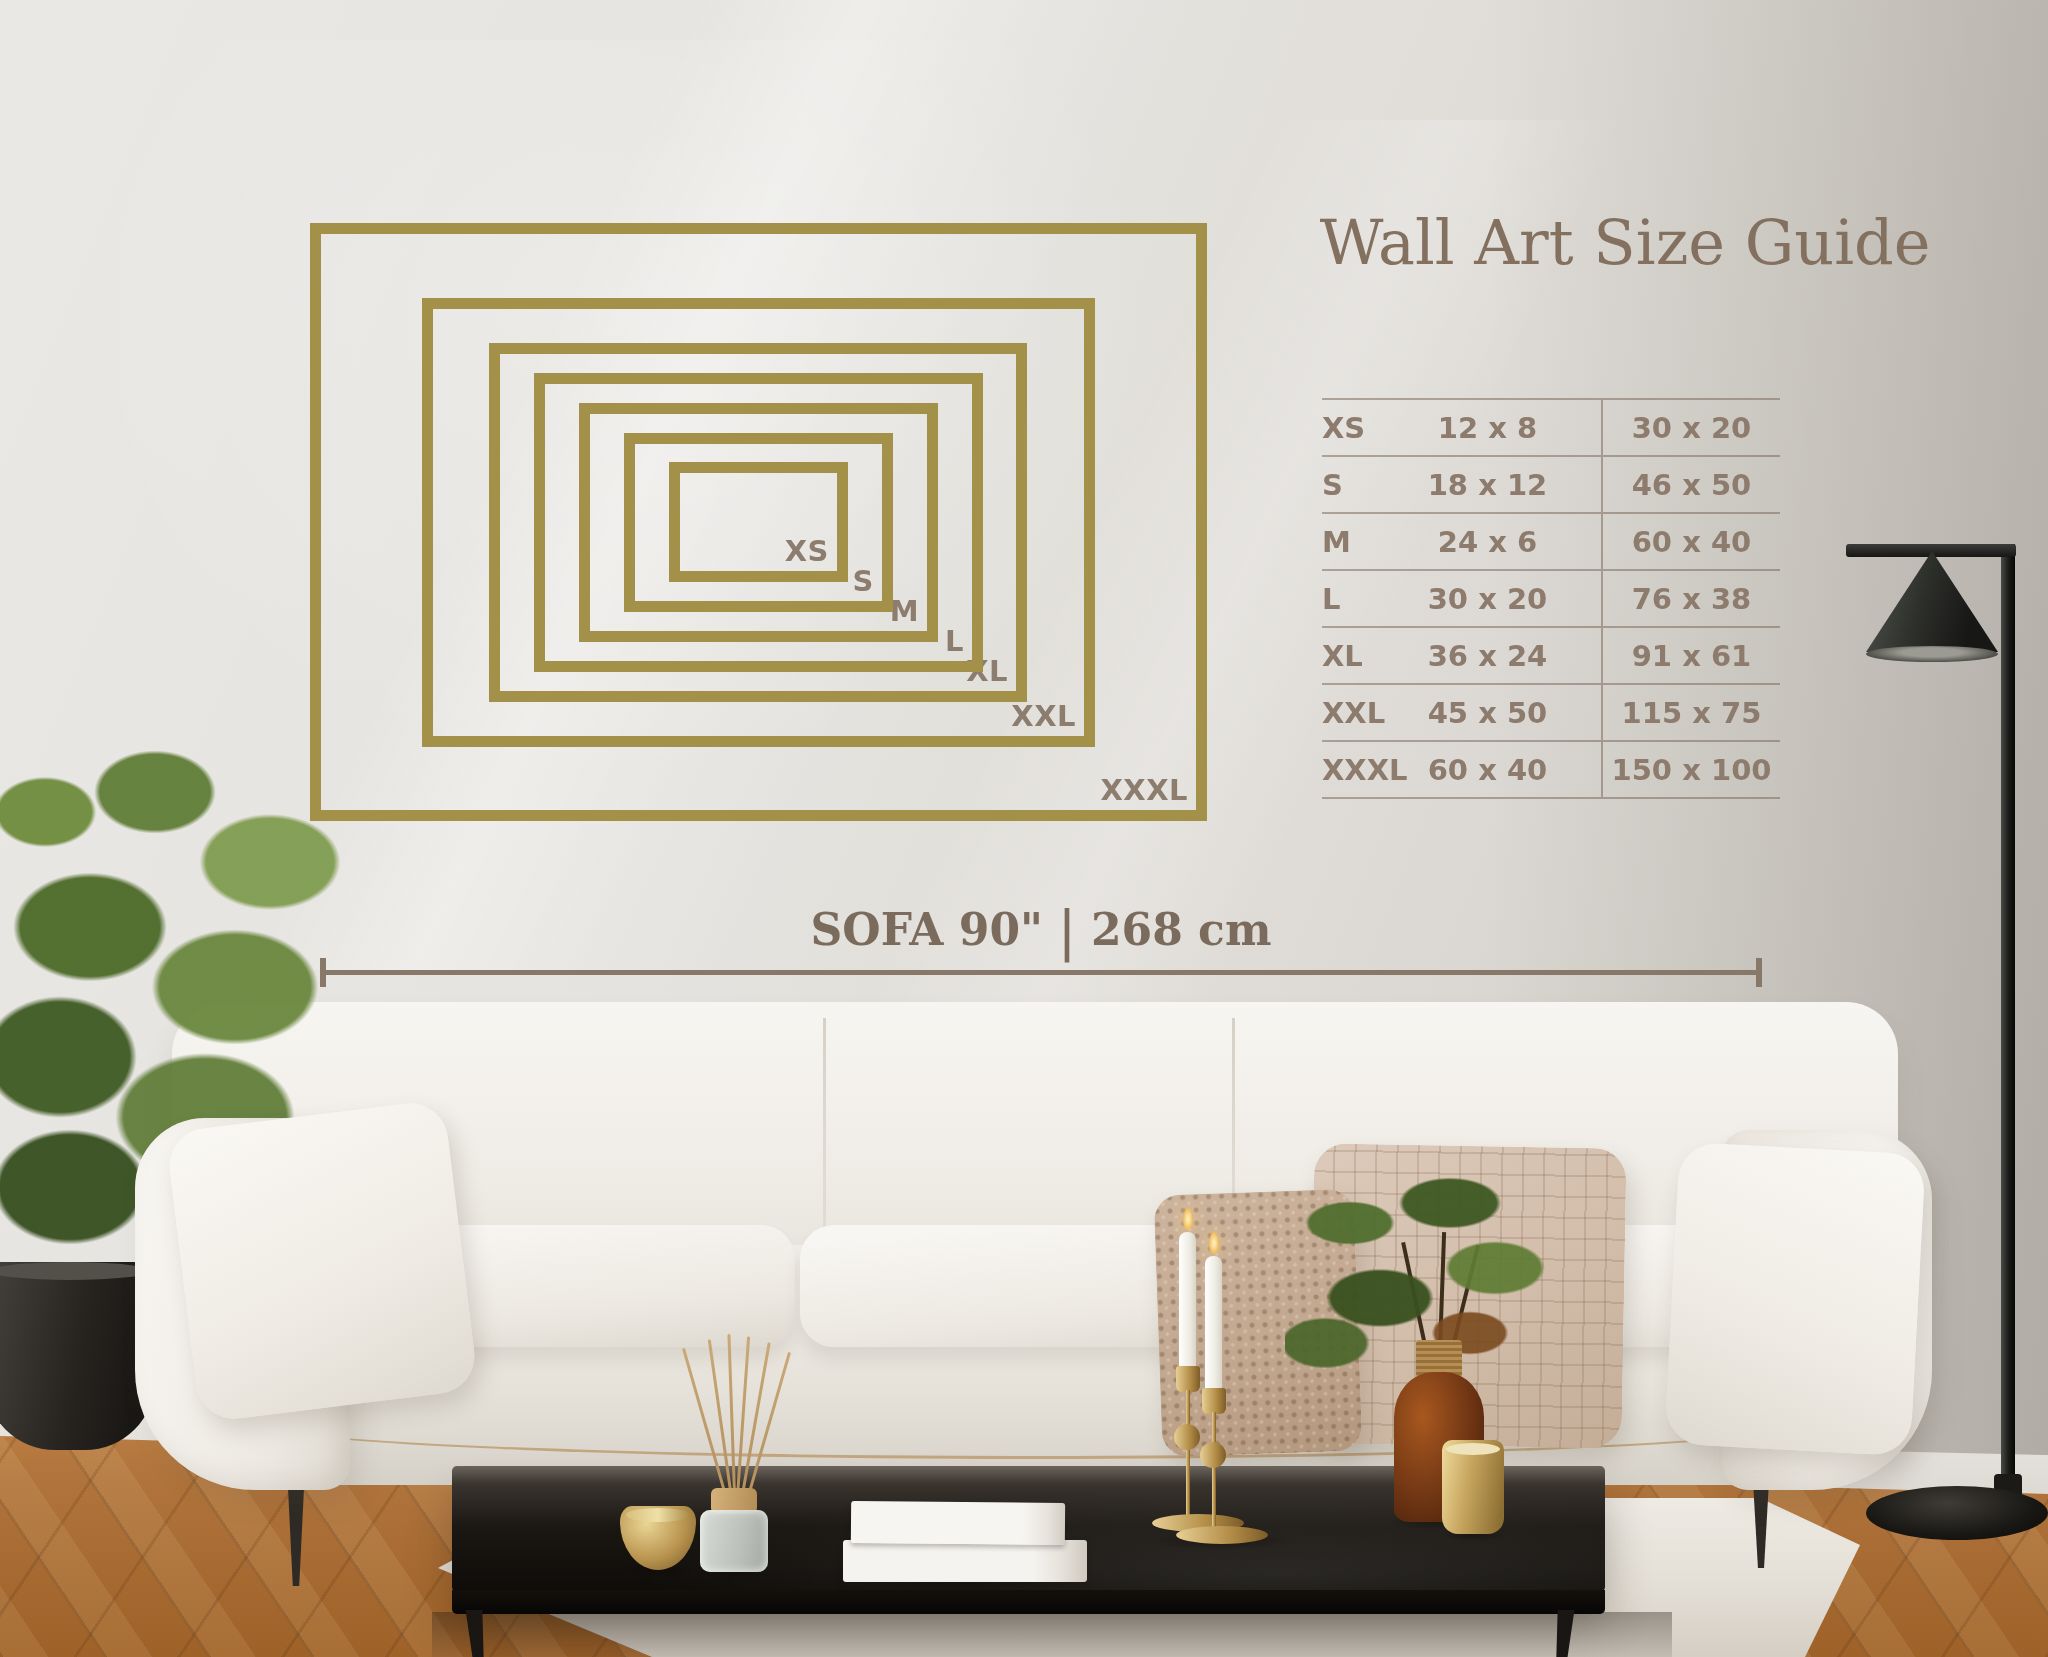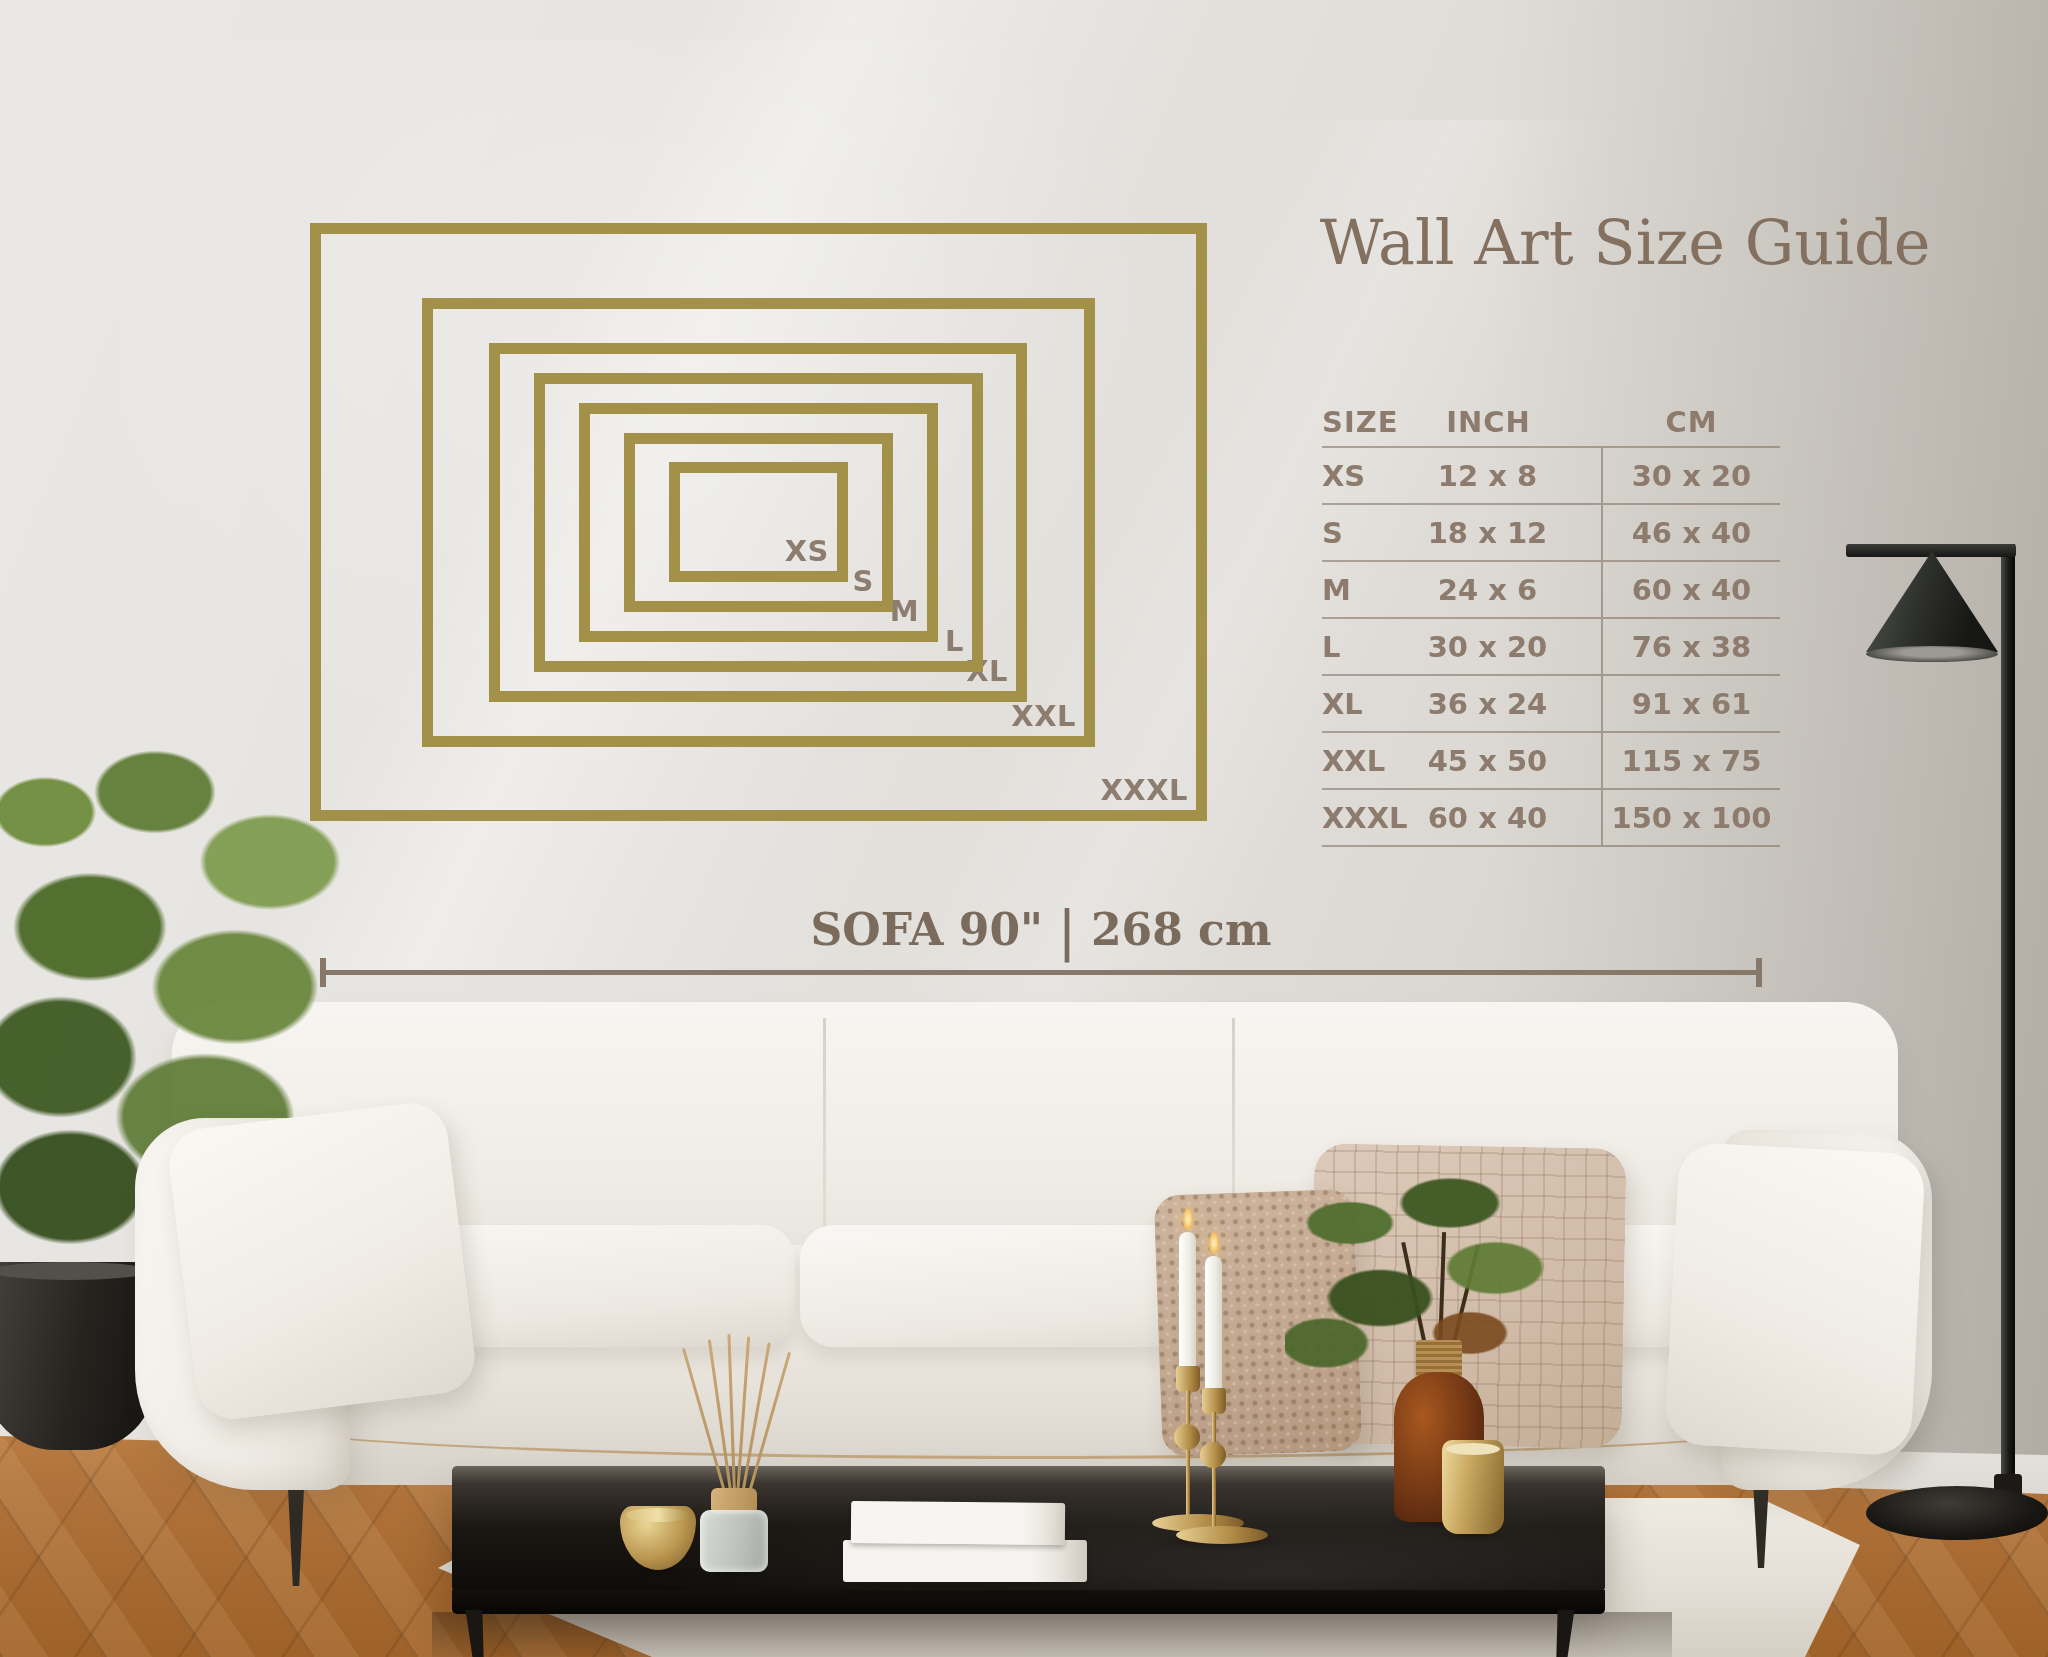--- a/index.html
+++ b/index.html
@@ -237,35 +237,30 @@
         <span class="frame-label">S</span>
       </div>
       <div class="frame" style="left: 669px; top: 462px; width: 179px; height: 120px;">
         <span class="frame-label">XS</span>
       </div>
     </div>
 
   <div class="abs page-title">Wall Art Size Guide</div>
 
   <div class="abs size-table">
-    <div class="thead">
-      <div class="tc c-size">SIZE</div>
-      <div class="tc c-inch">INCH</div>
-      <div class="tc c-cm">CM</div>
-    </div>
     <div id="table-body">
         <div class="trow">
           <div class="tc c-size">XS</div>
           <div class="tc c-inch">12 x 8</div>
           <div class="tc c-cm">30 x 20</div>
         </div>
         <div class="trow">
           <div class="tc c-size">S</div>
           <div class="tc c-inch">18 x 12</div>
-          <div class="tc c-cm">46 x 40</div>
+          <div class="tc c-cm">46 x 50</div>
         </div>
         <div class="trow">
           <div class="tc c-size">M</div>
           <div class="tc c-inch">24 x 6</div>
           <div class="tc c-cm">60 x 40</div>
         </div>
         <div class="trow">
           <div class="tc c-size">L</div>
           <div class="tc c-inch">30 x 20</div>
           <div class="tc c-cm">76 x 38</div>

